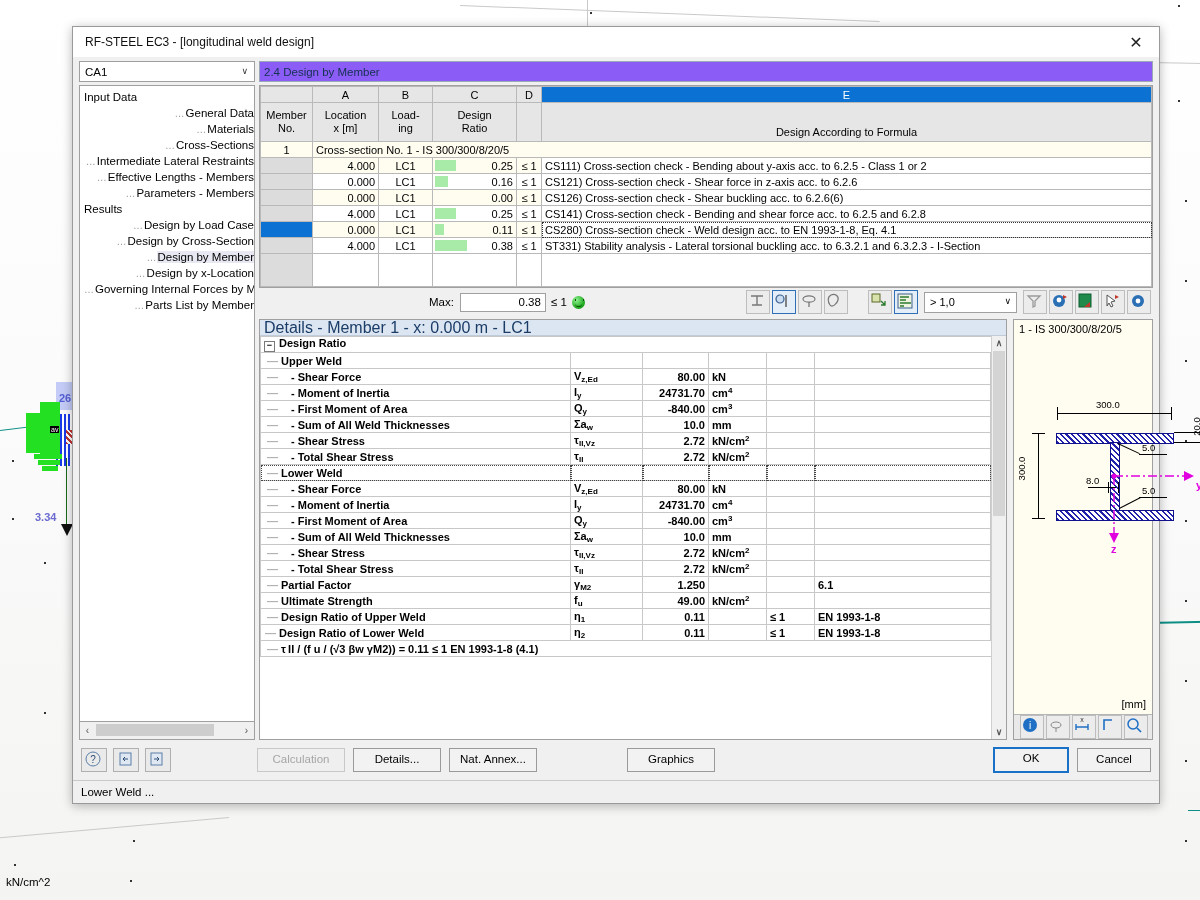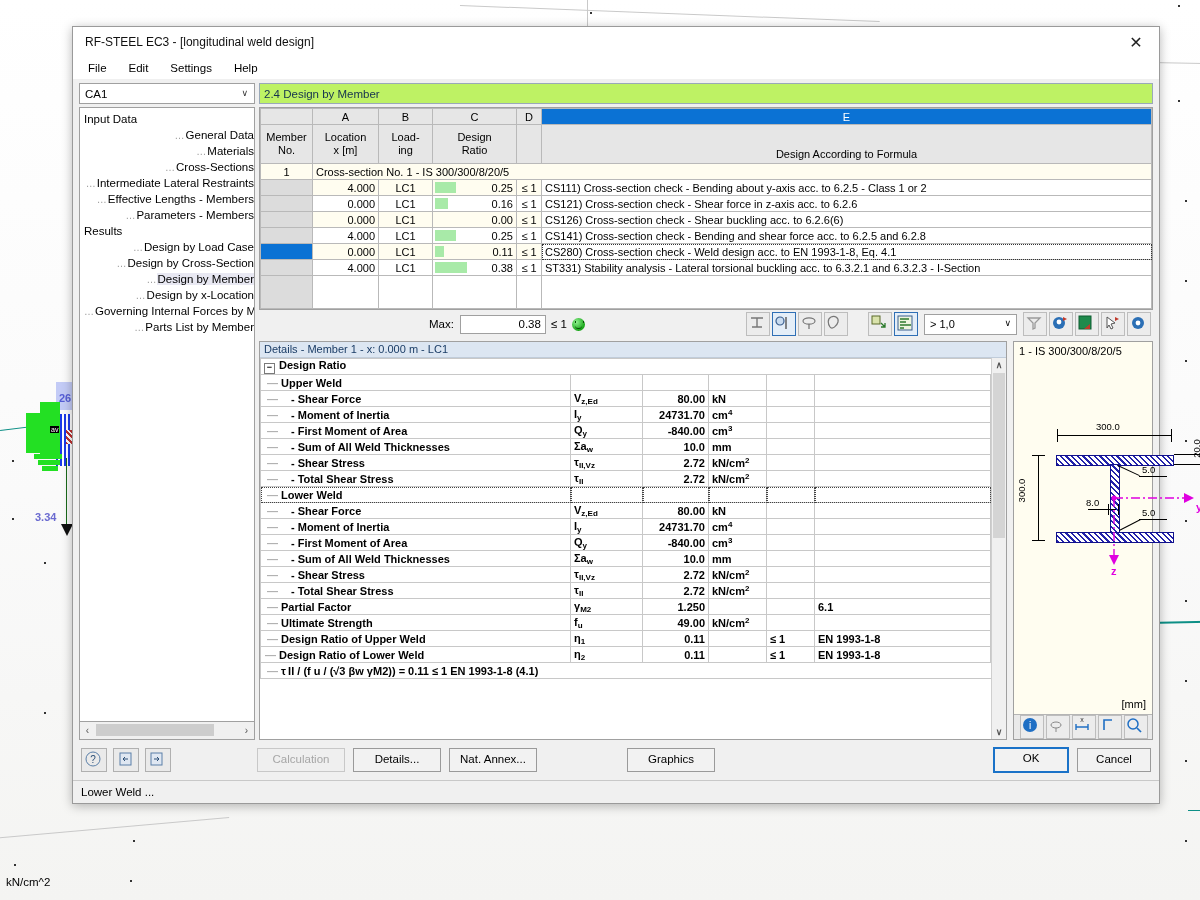--- a/index.html
+++ b/index.html
@@ -66,21 +66,21 @@
   .hscroll {
     height:17px; background:#f0f0f0; border:1px solid #a0a0a0; border-top:none;
     display:flex; align-items:center; position:relative;
   }
   .hscroll .arr { width:15px; text-align:center; font-size:10px; color:#555; }
   .hscroll .thumb { position:absolute; left:16px; top:2px; height:12px; width:118px; background:#cdcdcd; }
 
   
   .rightpane { flex:1 1 auto; display:flex; flex-direction:column; min-width:0; }
   .sectionbar {
-    height:19px; background:#bef264; border:1px solid #9aa9b8; display:flex;
+    height:19px; background:#8b5cf6; border:1px solid #9aa9b8; display:flex;
     align-items:center; padding-left:4px; font-size:11.5px; color:#14314f;
   }
 
   
   .resultsbox { margin-top:3px; background:#fff; border:1px solid #a0a0a0; }
   table.grid { border-collapse:collapse; width:100%; table-layout:fixed; font-size:11px; }
   table.grid td, table.grid th { border:1px solid #b9b9b9; padding:0 3px; height:15px; font-weight:normal; }
   .hdrlet { background:#e6e6e6; text-align:center; height:14px; font-size:11px; }
   .hdrlet.blue { background:#0b72d4; color:#fff; }
   .hdr2 { background:#e6e6e6; text-align:center; vertical-align:middle; font-size:11px; line-height:13px; }
@@ -106,21 +106,21 @@
 
   .tbtn { width:22px; height:22px; border:1px solid transparent; background:transparent; margin-left:2px; position:relative; }
   .tbtn.boxed { border:1px solid #2f6fb5; background:#e4eef8; }
   .tbtn.flat { border:1px solid #bdbdbd; background:#ececec; }
   .selcombo { width:86px; height:19px; border:1px solid #a0a0a0; background:#fff; font-size:11px; position:relative; display:flex; align-items:center; padding-left:5px; margin-left:6px; }
   .selcombo .chev { position:absolute; right:5px; top:3px; font-size:9px; }
 
   
   .detailsrow { display:flex; gap:6px; margin-top:4px; flex:1 1 auto; min-height:0; }
   .detailspane { flex:1 1 auto; border:1px solid #a0a0a0; background:#fff; display:flex; flex-direction:column; min-width:0; }
-  .detailshdr { height:15px; background:#dce6f2; color:#1a3c66; font-size:11px; padding-left:4px; line-height:15px; border-bottom:1px solid #c0ccda;}
+  .detailshdr { height:15px; background:#dce6f2; color:#1a3c66; font-size:16px; padding-left:4px; line-height:15px; border-bottom:1px solid #c0ccda;}
   .detailsbody { flex:1 1 auto; display:flex; min-height:0;font-weight:bold; }
   table.det { border-collapse:collapse; width:100%; table-layout:fixed; font-size:11px; }
   table.det td { border:1px solid #c8c8c8; height:15px; padding:0 3px; white-space:nowrap; overflow:hidden; }
   td.dlabel { border-left:none; }
   td.dnum { text-align:right; }
   .grouprow td { border-left:none; border-right:none; }
   .expander { display:inline-block; width:9px; height:9px; border:1px solid #7a7a7a; background:#fff;
               line-height:7px; text-align:center; font-size:9px; margin-right:4px; vertical-align:-1px; }
   .treedash { display:inline-block; width:14px; color:#b0b0b0; }
   .sel-dotted { outline:1px dotted #444; outline-offset:-1px; }
@@ -203,26 +203,20 @@
   </div>
 </div>
 
 <div id="dialog">
 
   <div class="titlebar">
     <div class="ttl">RF-STEEL EC3 - [longitudinal weld design]</div>
     <div class="closebtn">✕</div>
   </div>
 
-  <div class="menubar">
-    <span>File</span>
-    <span>Edit</span>
-    <span>Settings</span>
-    <span>Help</span>
-  </div>
 
   <div class="body">
 
     <div class="leftpane">
       <div class="combo">
         <span>CA1</span>
         <span class="chev">∨</span>
       </div>
       <div class="treebox">
         <div class="trow">

